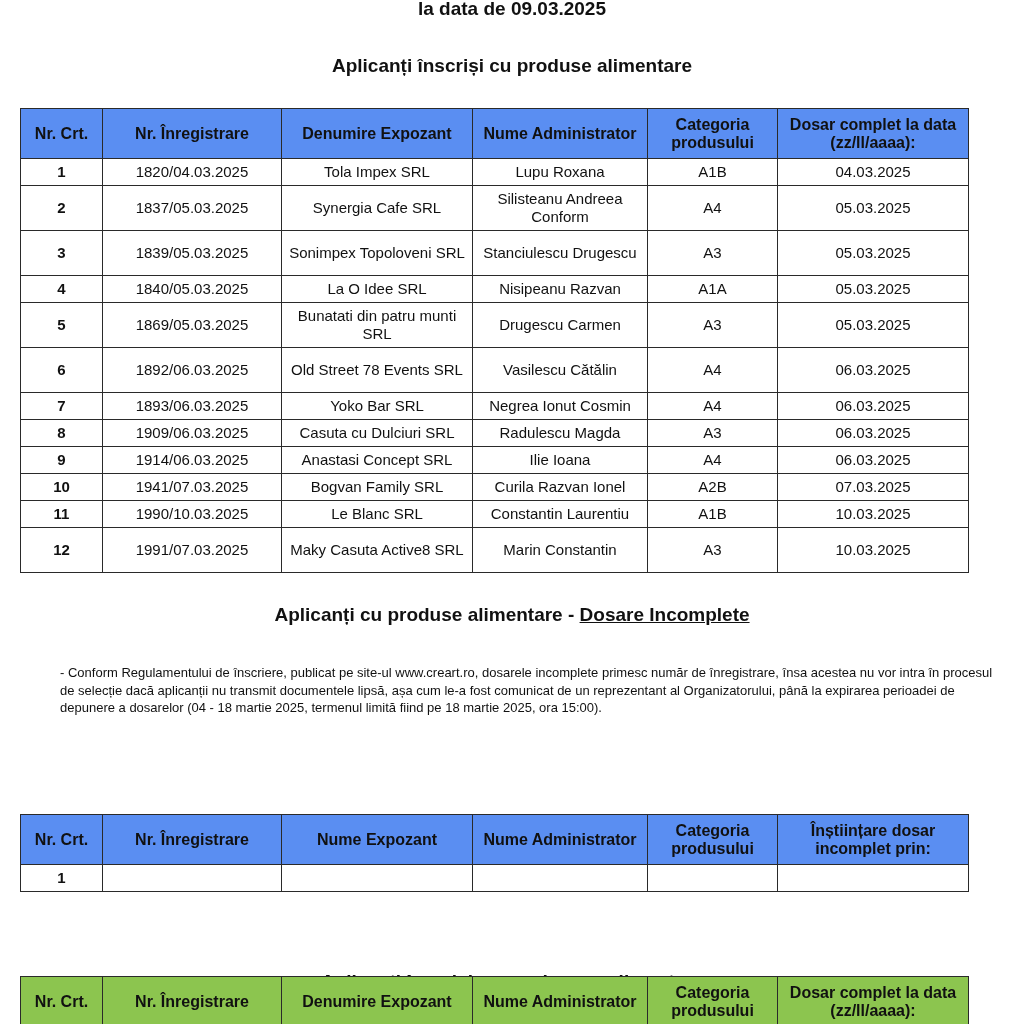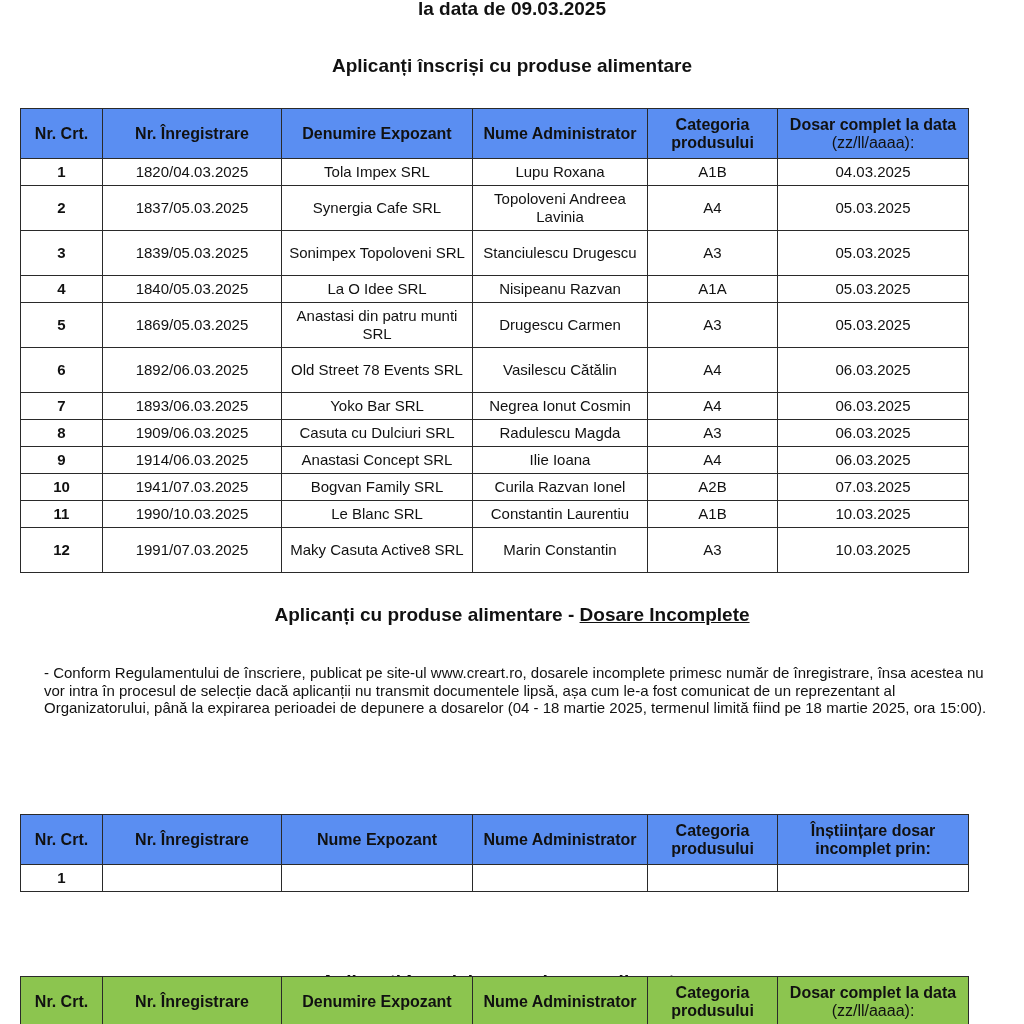--- a/index.html
+++ b/index.html
@@ -12,35 +12,35 @@
   .t-incomplete u { text-decoration: underline; }
   .t-nonfood { top: 971px; }
 
   table.grid { position: absolute; left: 20px; width: 948px; border-collapse: collapse; table-layout: fixed; }
   table.grid th, table.grid td { border: 1.5px solid #2a2a2a; text-align: center; vertical-align: middle; padding: 0 2px; line-height: 18px; }
   table.grid th { font-weight: bold; font-size: 16px; color: #111; }
   table.grid td { font-size: 15px; }
   table.grid td.num { font-weight: bold; }
   .blue th { background: #5a8ef2; }
   .green th { background: #8cc54f; }
-  th .light { font-weight: normal; }
+  th .light { font-weight: bold; }
 
   #t1 { top: 108px; }
   #t1 thead tr { height: 50px; }
   #t1 tr.h1 { height: 27px; }
   #t1 tr.h2 { height: 45px; }
 
   #t2 { top: 814px; }
   #t2 thead tr { height: 50px; }
   #t2 tbody tr { height: 27px; }
 
   #t3 { top: 976px; }
   #t3 thead tr { height: 50px; }
 
-  .notes { position: absolute; left: 44px; width: 945px; top: 664px; font-size: 15px; line-height: 17.5px; }
+  .notes { position: absolute; left: 60px; width: 945px; top: 664px; font-size: 13px; line-height: 17.5px; }
   .notes p { margin: 0 0 6px 0; }
 </style>
 </head>
 <body>
 
 <div class="title t-date">la data de 09.03.2025</div>
 
 <div class="title t-food">Aplicanți înscriși cu produse alimentare</div>
 
 <table class="grid blue" id="t1">
@@ -68,21 +68,21 @@
         <td>1820/04.03.2025</td>
         <td>Tola Impex SRL</td>
         <td>Lupu Roxana</td>
         <td>A1B</td>
         <td>04.03.2025</td>
       </tr>
       <tr class="h2">
         <td class="num">2</td>
         <td>1837/05.03.2025</td>
         <td>Synergia Cafe SRL</td>
-        <td>Topoloveni Andreea Lavinia</td>
+        <td>Silisteanu Andreea Conform</td>
         <td>A4</td>
         <td>05.03.2025</td>
       </tr>
       <tr class="h2">
         <td class="num">3</td>
         <td>1839/05.03.2025</td>
         <td>Sonimpex Topoloveni SRL</td>
         <td>Stanciulescu Drugescu</td>
         <td>A3</td>
         <td>05.03.2025</td>
@@ -91,21 +91,21 @@
         <td class="num">4</td>
         <td>1840/05.03.2025</td>
         <td>La O Idee SRL</td>
         <td>Nisipeanu Razvan</td>
         <td>A1A</td>
         <td>05.03.2025</td>
       </tr>
       <tr class="h2">
         <td class="num">5</td>
         <td>1869/05.03.2025</td>
-        <td>Anastasi din patru munti SRL</td>
+        <td>Bunatati din patru munti SRL</td>
         <td>Drugescu Carmen</td>
         <td>A3</td>
         <td>05.03.2025</td>
       </tr>
       <tr class="h2">
         <td class="num">6</td>
         <td>1892/06.03.2025</td>
         <td>Old Street 78 Events SRL</td>
         <td>Vasilescu Cătălin</td>
         <td>A4</td>

